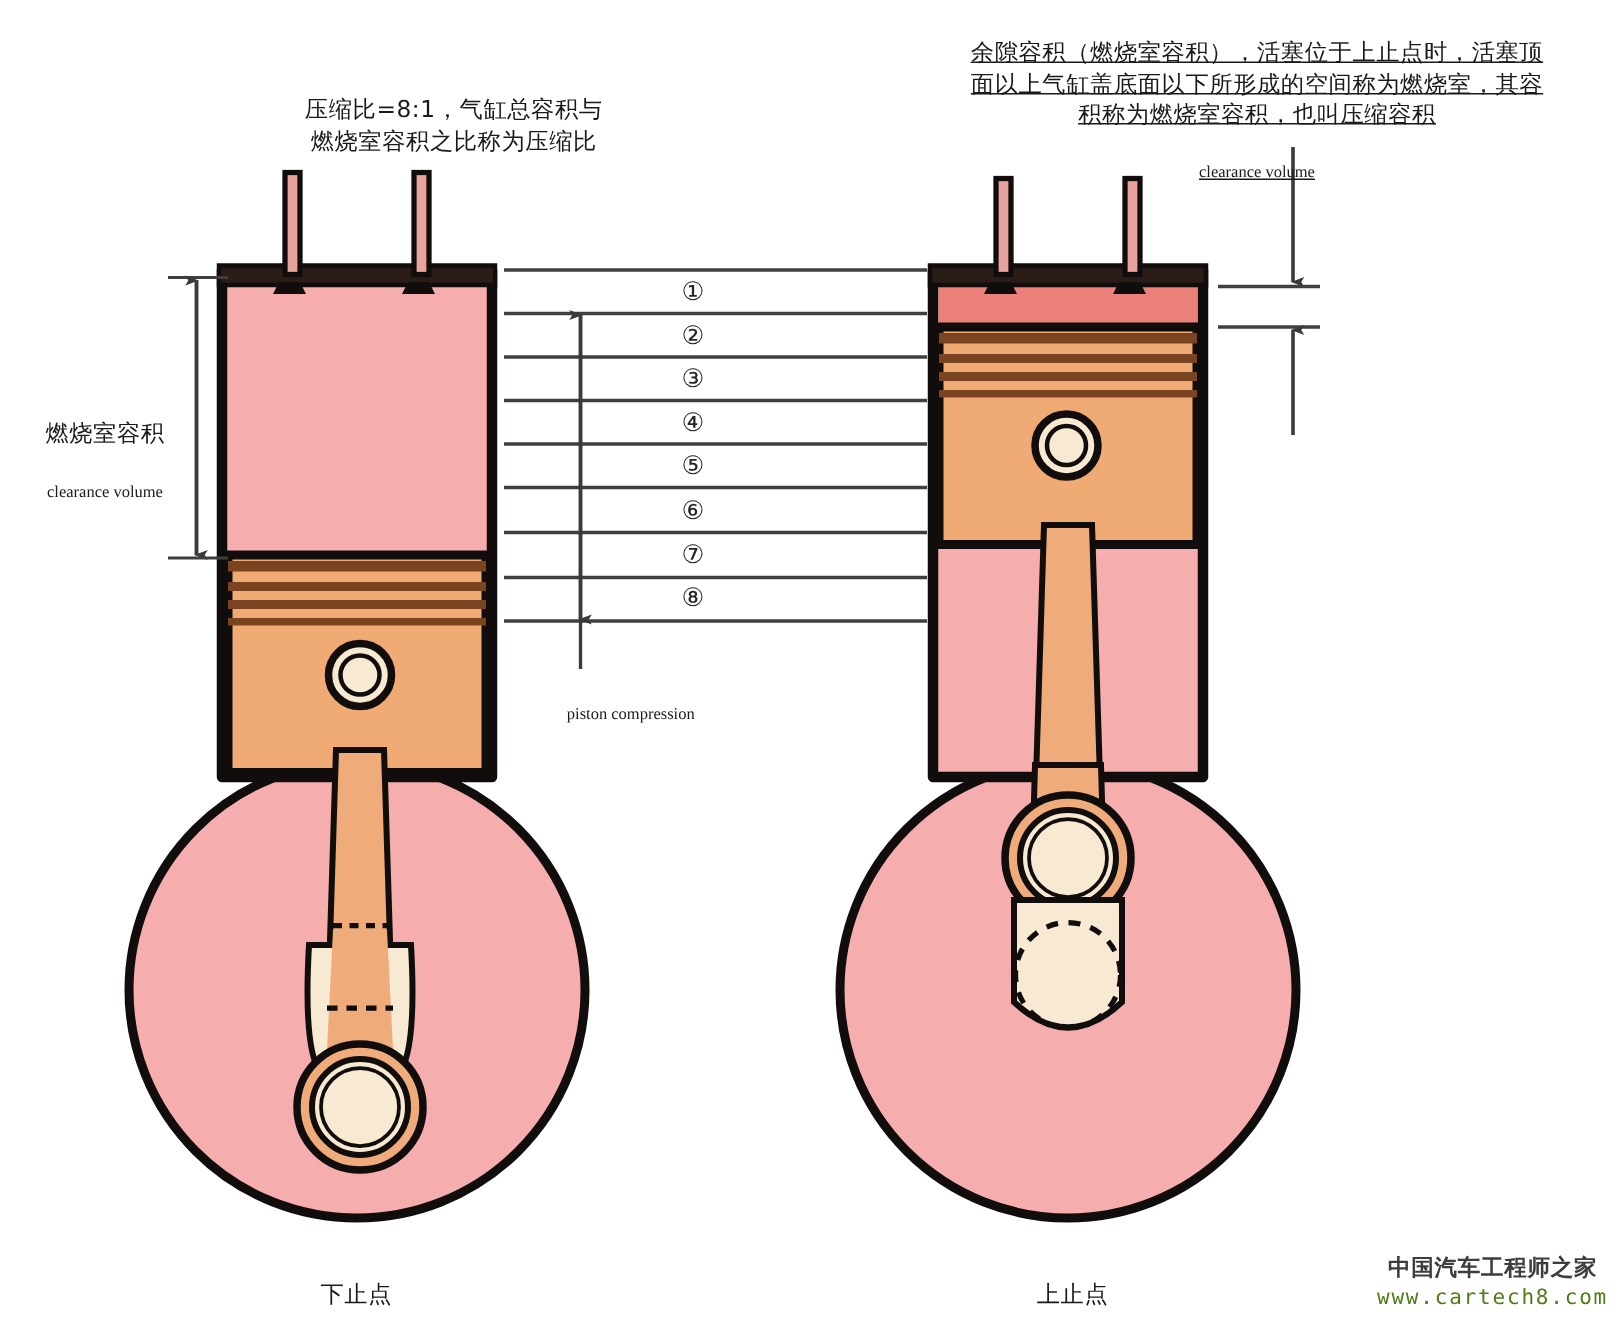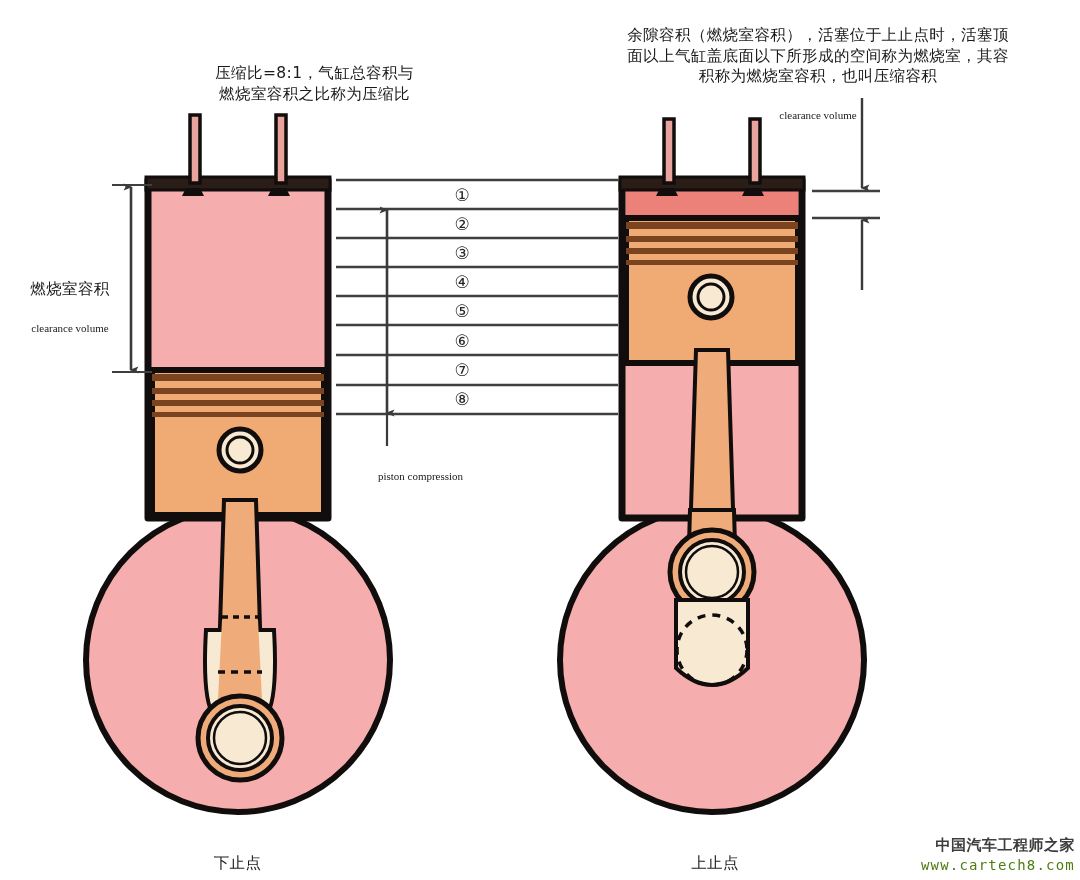--- a/index.html
+++ b/index.html
@@ -38,24 +38,24 @@
     font-size: 15.5px;
     letter-spacing: 0.4px;
   }
   .en {
     font-family: "Liberation Serif", "DejaVu Serif", serif;
     font-size: 11px;
   }
 
   
   #anno-compression {
-    left: 132px; top: 42px; width: 365px;
+    left: 120px; top: 42px; width: 365px;
   }
   #anno-clearance {
-    left: 576px; top: 4px; width: 484px;
+    left: 596px; top: 4px; width: 484px; text-decoration: underline;
   }
   #label-cylinder-volume {
     left: 0px; top: 258px; width: 140px;
   }
   #label-piston-displacement {
     left: 318px; top: 448px; width: 205px;
   }
   #caption-bdc {
     left: 150px; top: 832px; width: 175px;
   }
@@ -79,21 +79,21 @@
     font-size: 17px;
     color: #262626;
   }
 
   
   #watermark {
     position: absolute;
     left: 915px;
     top: 836px;
     width: 160px;
-    text-align: right;
+    text-align: center;
     color: #4a4a4a;
   }
   #watermark .wm-cn {
     font-family: "DejaVu Sans", "Liberation Sans", sans-serif;
     font-size: 15px;
     font-weight: bold;
     letter-spacing: 0.5px;
     color: #3d3d3d;
   }
   #watermark .wm-url {

